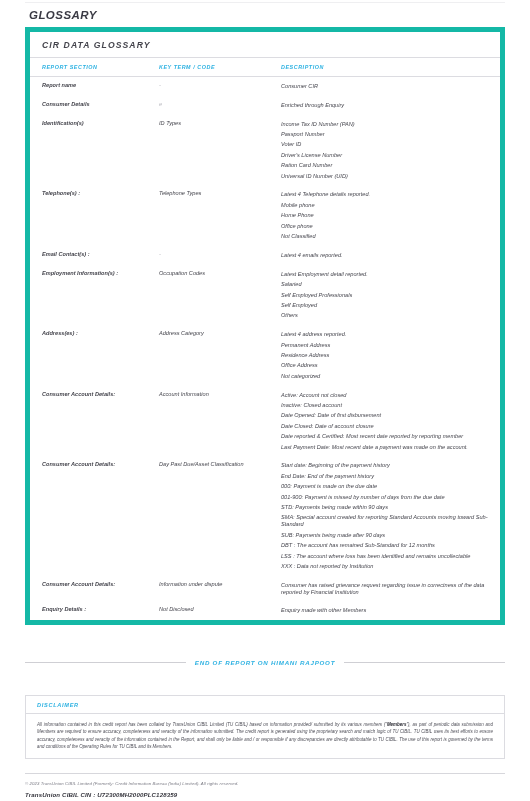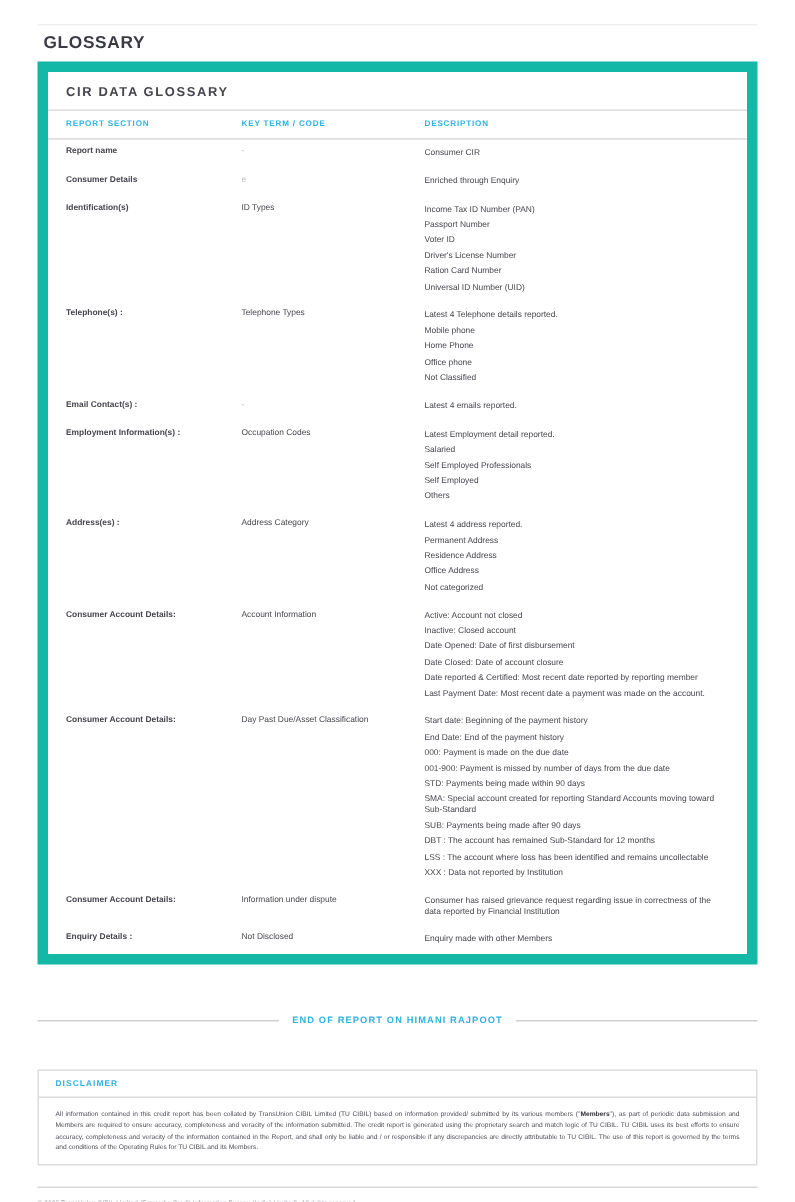--- a/index.html
+++ b/index.html
@@ -10,21 +10,22 @@
     background: #ffffff;
     font-family: "Liberation Sans", sans-serif;
     color: #3c3c44;
     overflow: hidden;
   }
 
   .page {
     position: relative;
     width: 530px;
     height: 618px;
-    padding: 14px 18px;
+    padding: 0 18px;
+    font-style: italic;
   }
 
   
   .top-sliver {
     height: 3px;
     margin: 0 7px 0 7px;
     border-bottom: 1px solid #e2e2e6;
     opacity: .55;
   }
 
@@ -32,21 +33,21 @@
   .section-title {
     font-size: 11.5px;
     font-weight: bold;
     letter-spacing: .45px;
     color: #3a3a44;
     margin: 6px 0 6px 11px;
   }
 
   
   .card {
-    border: 7px solid #14b8a6;
+    border: 5px solid #14b8a6;
     background: #fff;
     margin: 0 7px;
   }
   .card-header {
     padding: 8px 12px 7px 12px;
     border-bottom: 1px solid #dcdce1;
     font-size: 8.6px;
     font-weight: bold;
     letter-spacing: 1.1px;
     color: #44444c;

